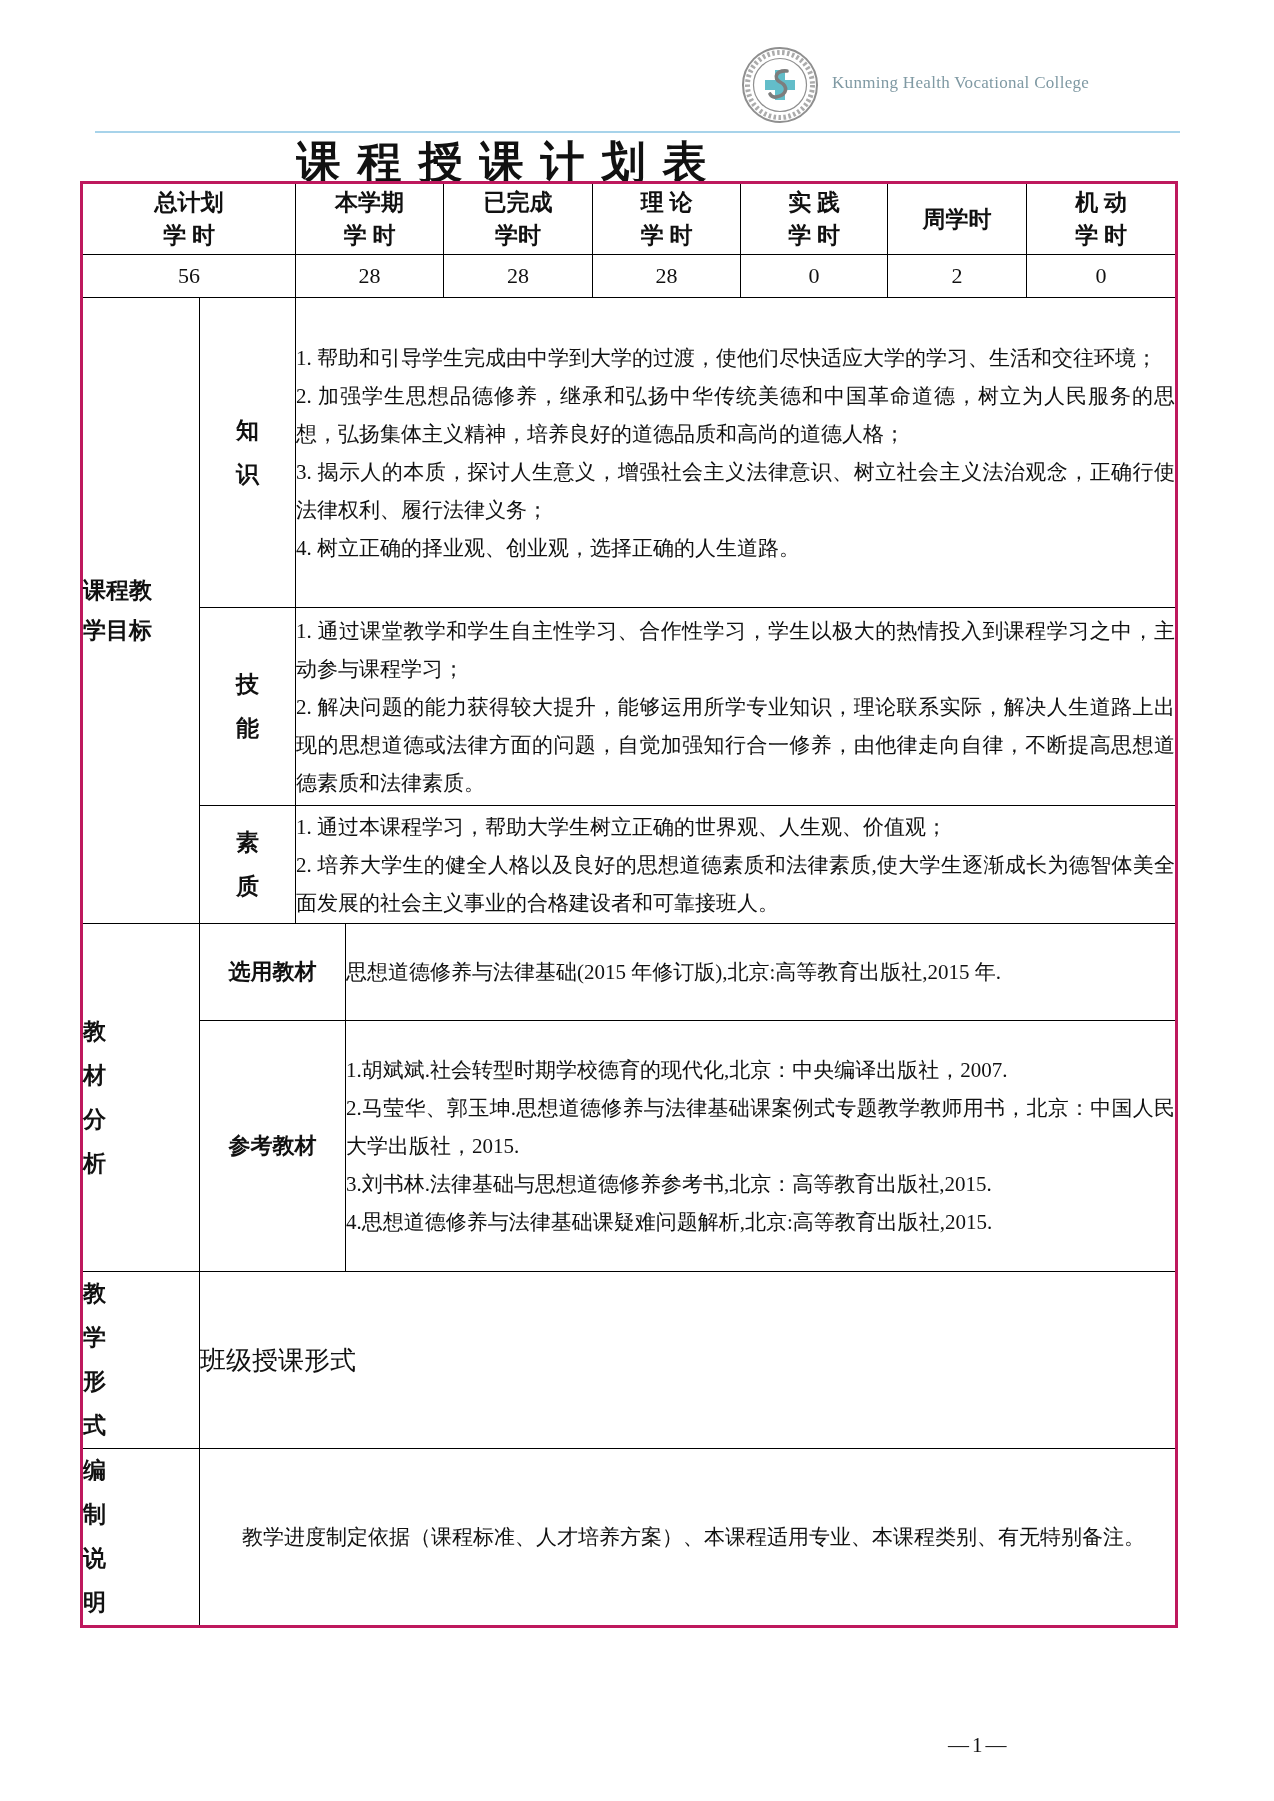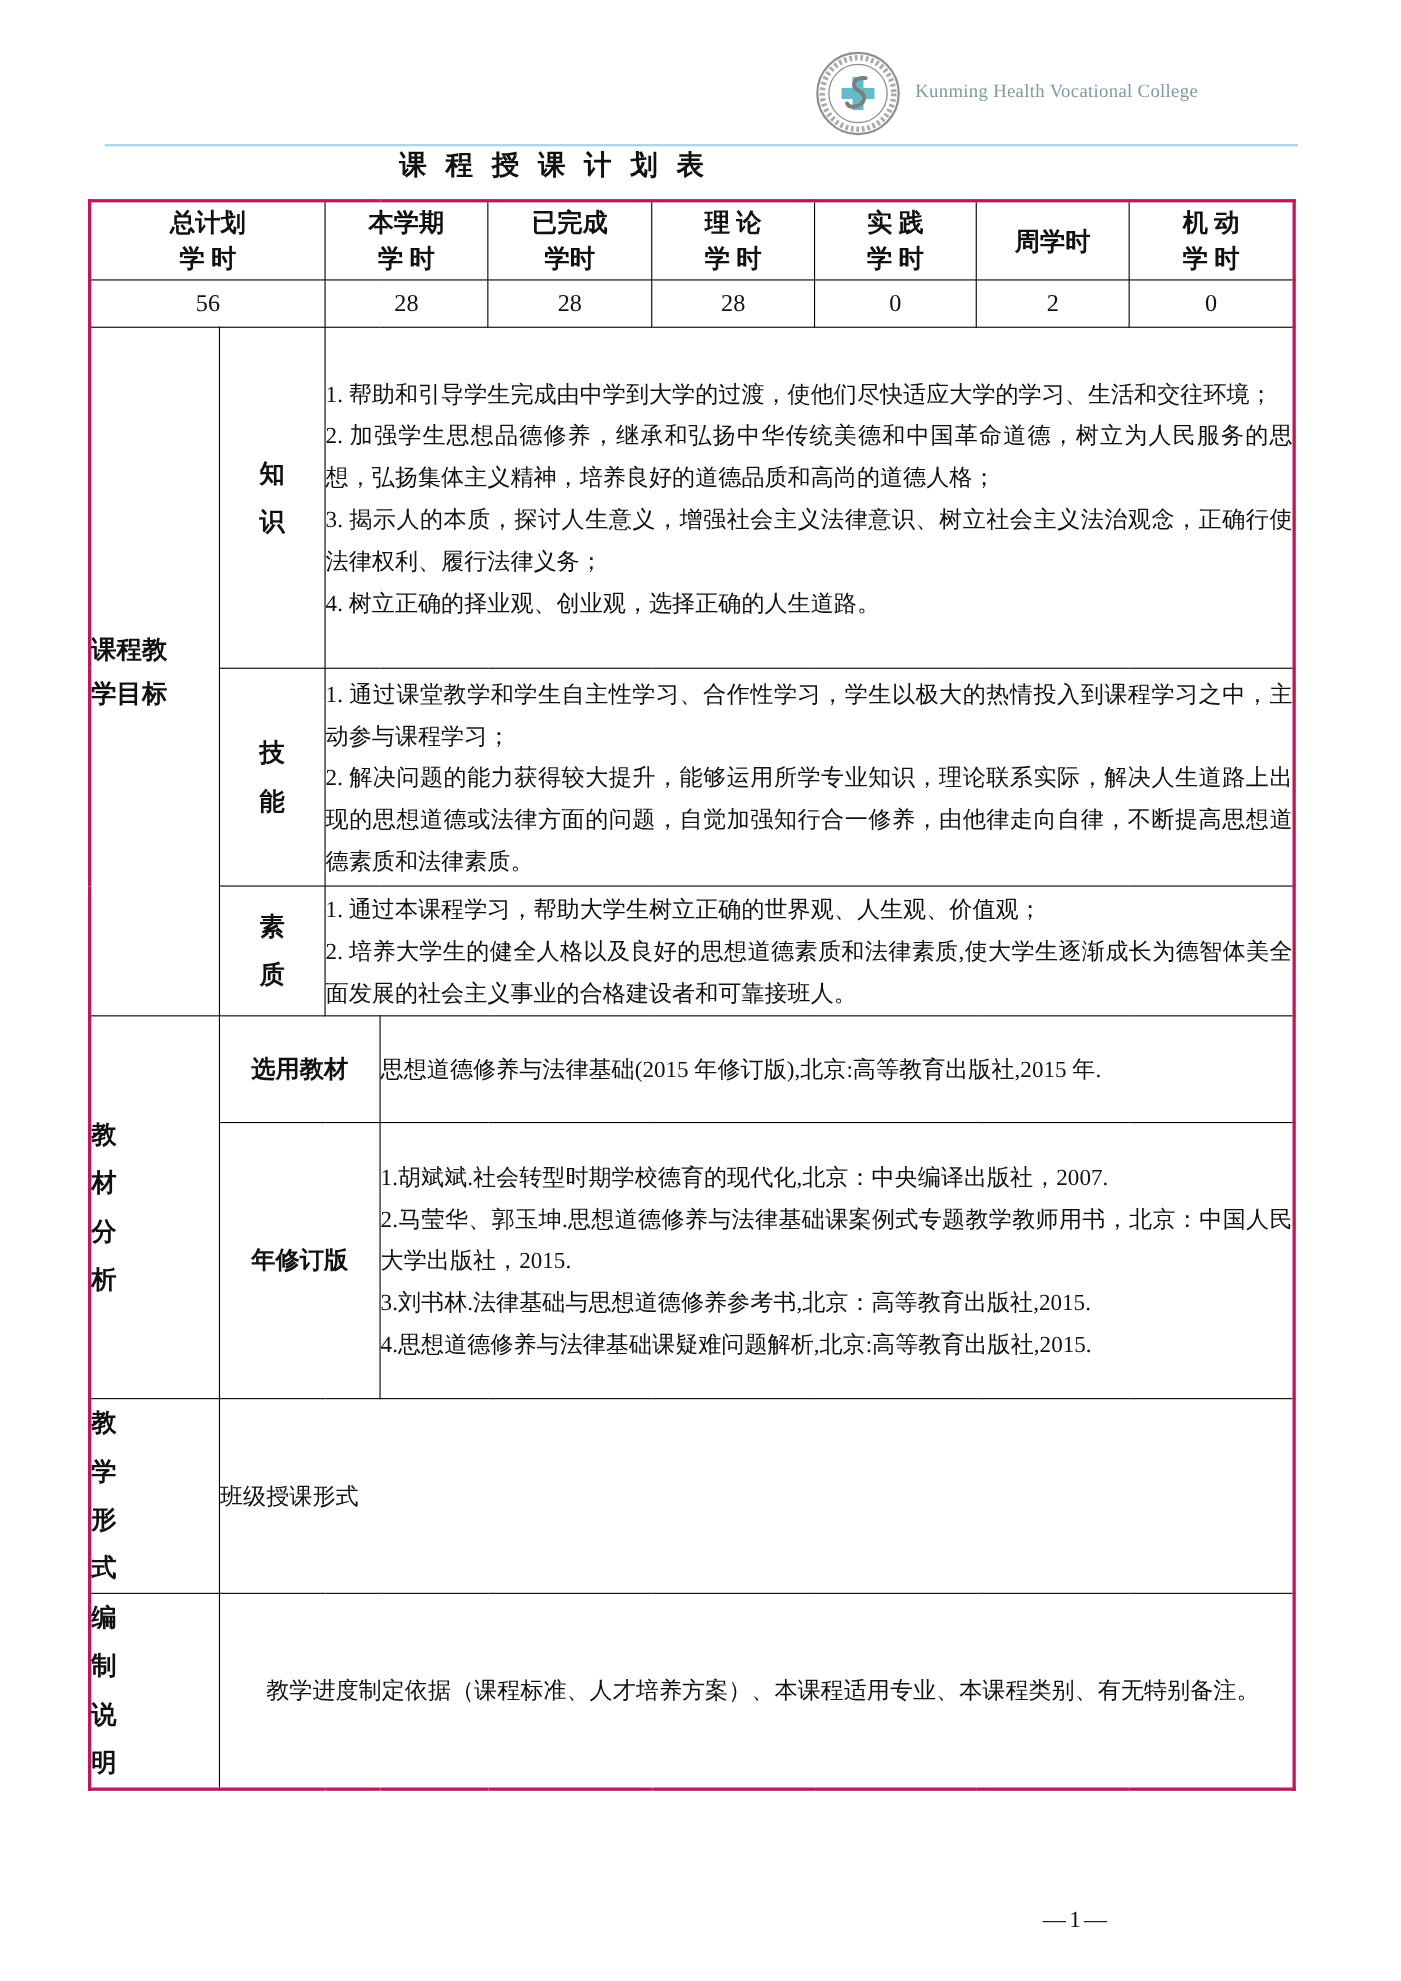--- a/index.html
+++ b/index.html
@@ -19,21 +19,21 @@
   .college-en {
     margin-top:23px; font-size:17px; letter-spacing:0.3px;
     color:var(--college-en-color,#7f99a3); white-space:nowrap;
   }
   .header-rule { position:absolute; left:95px; top:131px; width:1085px; height:2px;
     background:var(--divider-color,#a7d3ea); }
 
   
   .doc-title {
     position:absolute; left:80px; top:133px; width:860px; text-align:center;
-    font-size:25px; font-weight:bold; letter-spacing:17px; white-space:nowrap;
+    font-size:44px; font-weight:bold; letter-spacing:17px; white-space:nowrap;
   }
 
   
   table.plan {
     position:absolute; left:80px; top:181px; width:1095px;
     border-collapse:collapse; table-layout:fixed;
     border:3px solid #be185d;
   }
   table.plan td { border:1px solid #000; padding:0; vertical-align:middle; }
   td.b2 { border-bottom-width:2px; }
@@ -46,21 +46,21 @@
     line-height:40px; white-space:pre-line; }
   .sec-label.v4 { line-height:44px; }
   .sub-label { text-align:center; font-size:23px; font-weight:bold;
     line-height:44px; white-space:pre-line; }
   .sub-label2 { text-align:center; font-size:22px; font-weight:bold; }
 
   .content { font-size:21px; line-height:38px; padding:8px 95px 8px 14px; }
   .content .item { text-align:justify; }
   .refs { padding:8px 20px 8px 14px; }
   .selected-text { padding:4px 14px; }
-  .form-text { padding-left:92px; font-size:21px; }
+  .form-text { padding-left:92px; font-size:26px; }
   .notes-text { font-size:21px; line-height:57px; padding:4px 130px 4px 12px;
     text-indent:2em; text-align:justify; }
 
   
   .page-num { position:absolute; left:948px; top:1733px; font-size:21px; letter-spacing:3px; }
 </style>
 </head>
 <body>
 
 <div class="page">
@@ -155,21 +155,21 @@
     <tr style="height:97px">
       <td rowspan="2" class="sec-label v4 b2">教
 材
 分
 析</td>
       <td colspan="2" class="sub-label2">选用教材</td>
       <td colspan="6" class="content selected-text">思想道德修养与法律基础(2015 年修订版),北京:高等教育出版社,2015 年.</td>
     </tr>
 
     <tr style="height:251px">
-      <td colspan="2" class="sub-label2 b2">年修订版</td>
+      <td colspan="2" class="sub-label2 b2">参考教材</td>
       <td colspan="6" class="content refs b2">
         <div class="item">1.胡斌斌.社会转型时期学校德育的现代化,北京：中央编译出版社，2007.</div>
         <div class="item">2.马莹华、郭玉坤.思想道德修养与法律基础课案例式专题教学教师用书，北京：中国人民大学出版社，2015.</div>
         <div class="item">3.刘书林.法律基础与思想道德修养参考书,北京：高等教育出版社,2015.</div>
         <div class="item">4.思想道德修养与法律基础课疑难问题解析,北京:高等教育出版社,2015.</div>
       </td>
     </tr>
 
     <tr style="height:152px">
       <td class="sec-label v4 b2">教

